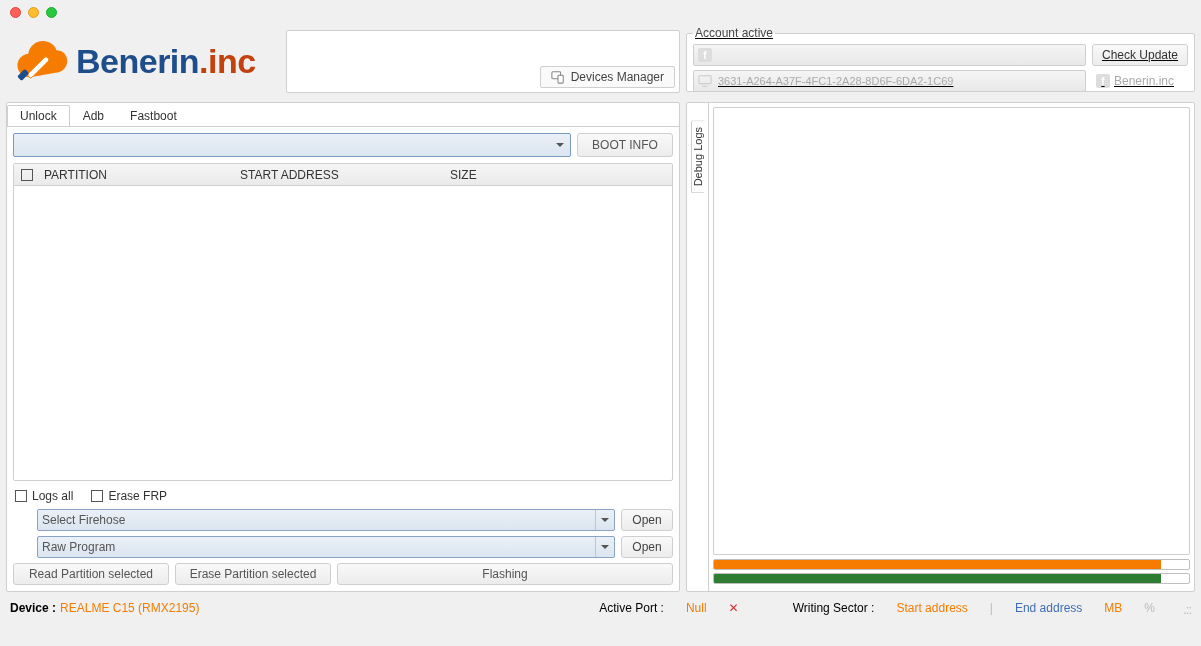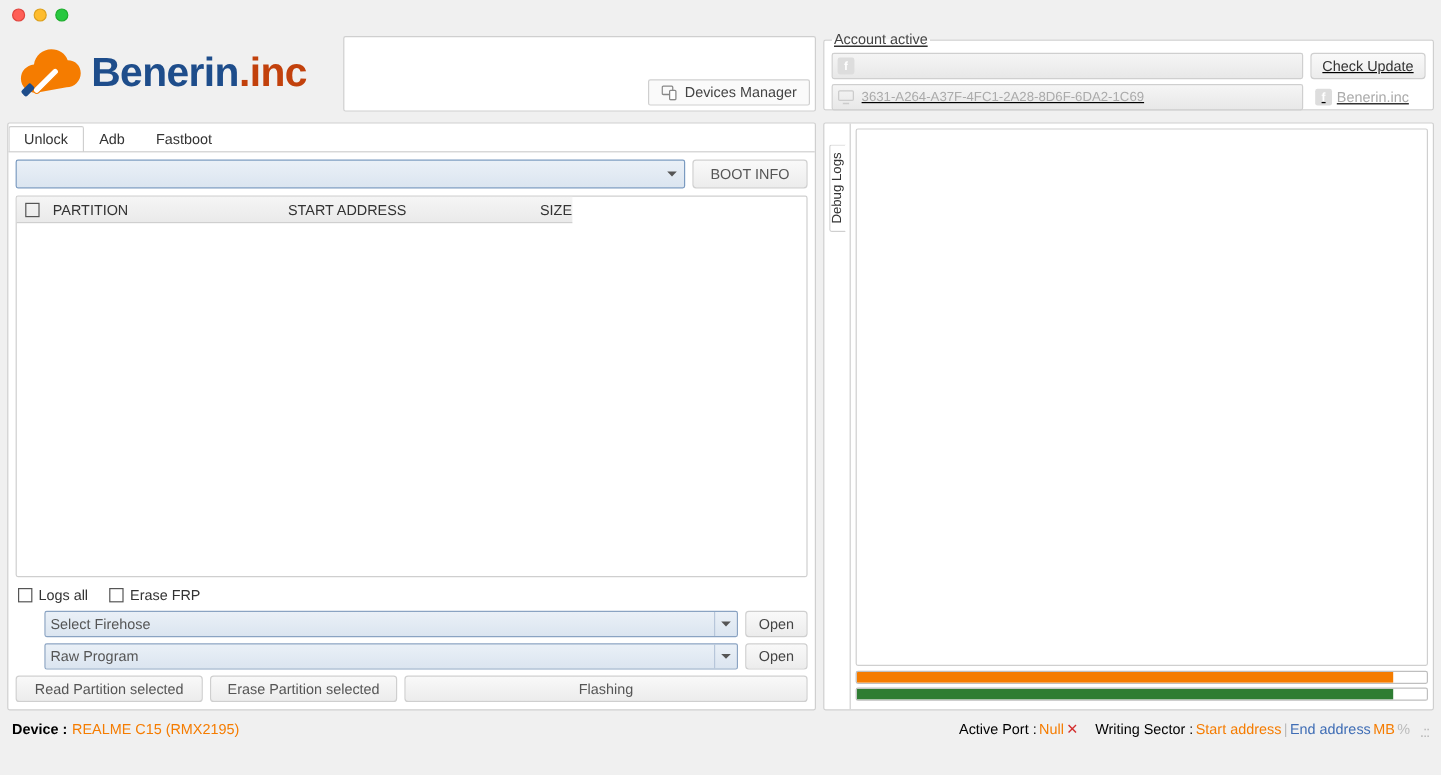--- a/index.html
+++ b/index.html
@@ -43,21 +43,21 @@
   .tab { padding: 3px 12px; font-size: 12px; color: #333; border: 1px solid transparent; cursor:pointer; border-bottom:none; margin-top:2px;}
   .tab.active { border: 1px solid #cfcfcf; border-bottom: 1px solid #fff; border-radius: 2px 2px 0 0; background: #fff; margin-top:2px;}
   .tab-strip-line { border-top: 1px solid #cfcfcf; margin-top: -1px; }
 
   .tab-body { padding: 6px; flex:1; display:flex; flex-direction:column; }
   .toprow { display:flex; gap:6px; margin-bottom:6px; }
   .combo { flex:1; height:24px; border:1px solid #7a9ac0; background: linear-gradient(#eaf0f7,#dbe5f0); border-radius:2px; position:relative; cursor:pointer;}
   .combo::after { content:""; position:absolute; right:6px; top:9px; border:4px solid transparent; border-top-color:#555;}
   .btn-boot { width:96px; height:24px; border:1px solid #cfcfcf; border-radius:3px; background:linear-gradient(#f9f9f9,#ececec); font-size:12px; color:#555; cursor:pointer;}
 
-  .table-wrap { flex:1; border:1px solid #cfcfcf; border-radius:2px; margin-bottom:6px; display:flex; flex-direction:row;}
+  .table-wrap { flex:1; border:1px solid #cfcfcf; border-radius:2px; margin-bottom:6px; display:flex; flex-direction:column;}
   .thead { display:flex; height:22px; background:linear-gradient(#f5f5f5,#eaeaea); border-bottom:1px solid #cfcfcf; align-items:center;}
   .th-check { width:26px; display:flex; align-items:center; justify-content:center;}
   .th { font-size:12px; color:#333; }
   .th.c1{ width:200px; padding-left:4px;}
   .th.c2{ width:210px;}
   .th.c3{ flex:1;}
   .checkbox-sq { width:12px; height:12px; border:1.5px solid #555; display:inline-block;}
   .tbody { flex:1; }
 
   .checks-row { display:flex; gap:18px; padding:2px 0 6px 2px; align-items:center;}
@@ -81,21 +81,21 @@
   .log-area { flex:1; border:1px solid #cfcfcf; border-radius:2px; background:#fff;}
   .progress-area { margin-top:4px;}
   .pbar { height:11px; border:1px solid #bfbfbf; border-radius:2px; background:#fff; margin-bottom:3px; position:relative; overflow:hidden;}
   .pbar-fill { position:absolute; left:0; top:0; bottom:0; }
   .pbar1 .pbar-fill { width:94%; background:#f57c00;}
   .pbar2 .pbar-fill { width:94%; background:#2e7d32;}
 
   
   .status { height:24px; display:flex; align-items:center; padding:0 10px; font-size:12px; justify-content:space-between;}
   .status-left { display:flex; align-items:center; gap:4px;}
-  .status-right { display:flex; align-items:center; gap:2px;}
+  .status-right { display:flex; align-items:center; gap:22px;}
   .s-orange{ color:#f57c00; font-weight:500;}
   .s-red{ color:#d32f2f; font-weight:500;}
   .s-blue{ color:#3f6db5; font-weight:500;}
   .s-grey{ color:#bbb;}
   .grip { width:14px; height:14px; position:relative;}
   .grip::before{ content:'.::'; position:absolute; right:0; bottom:-2px; color:#bbb; font-size:13px; letter-spacing:-1px;}
 </style>
 </head>
 <body>
 

